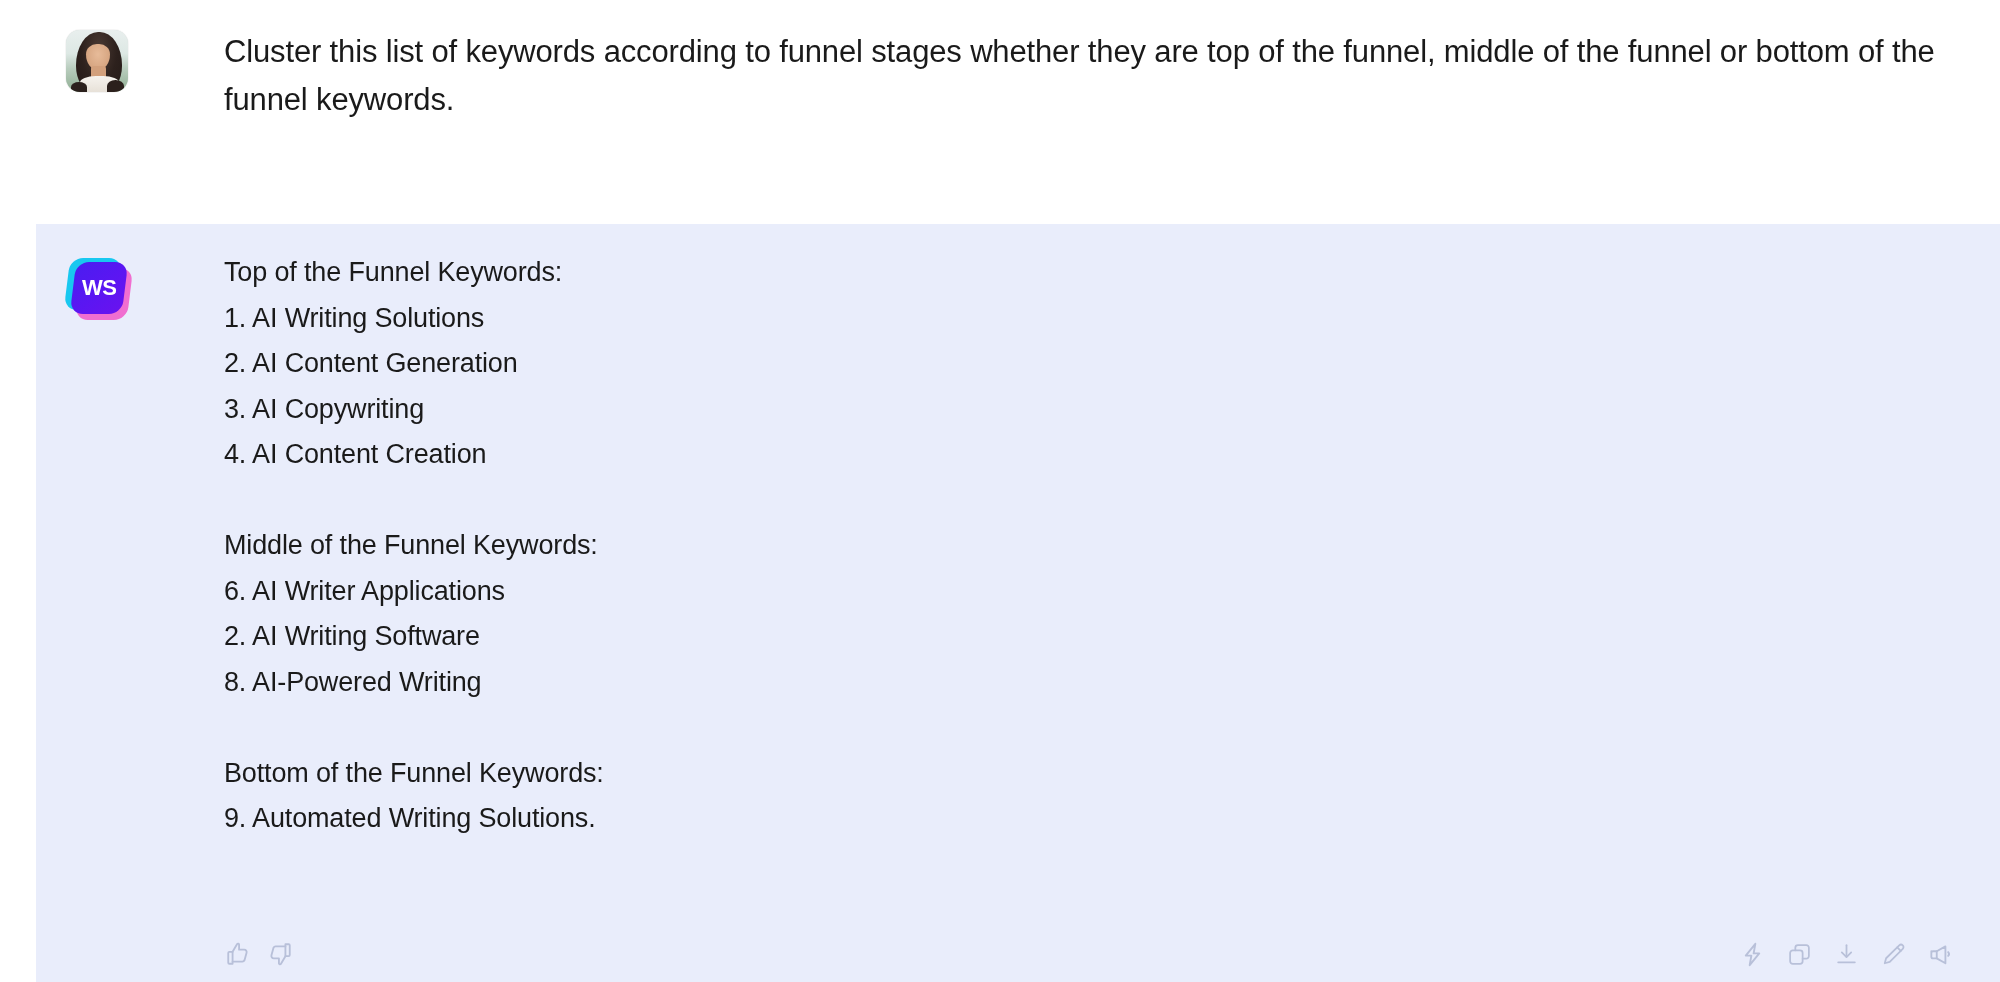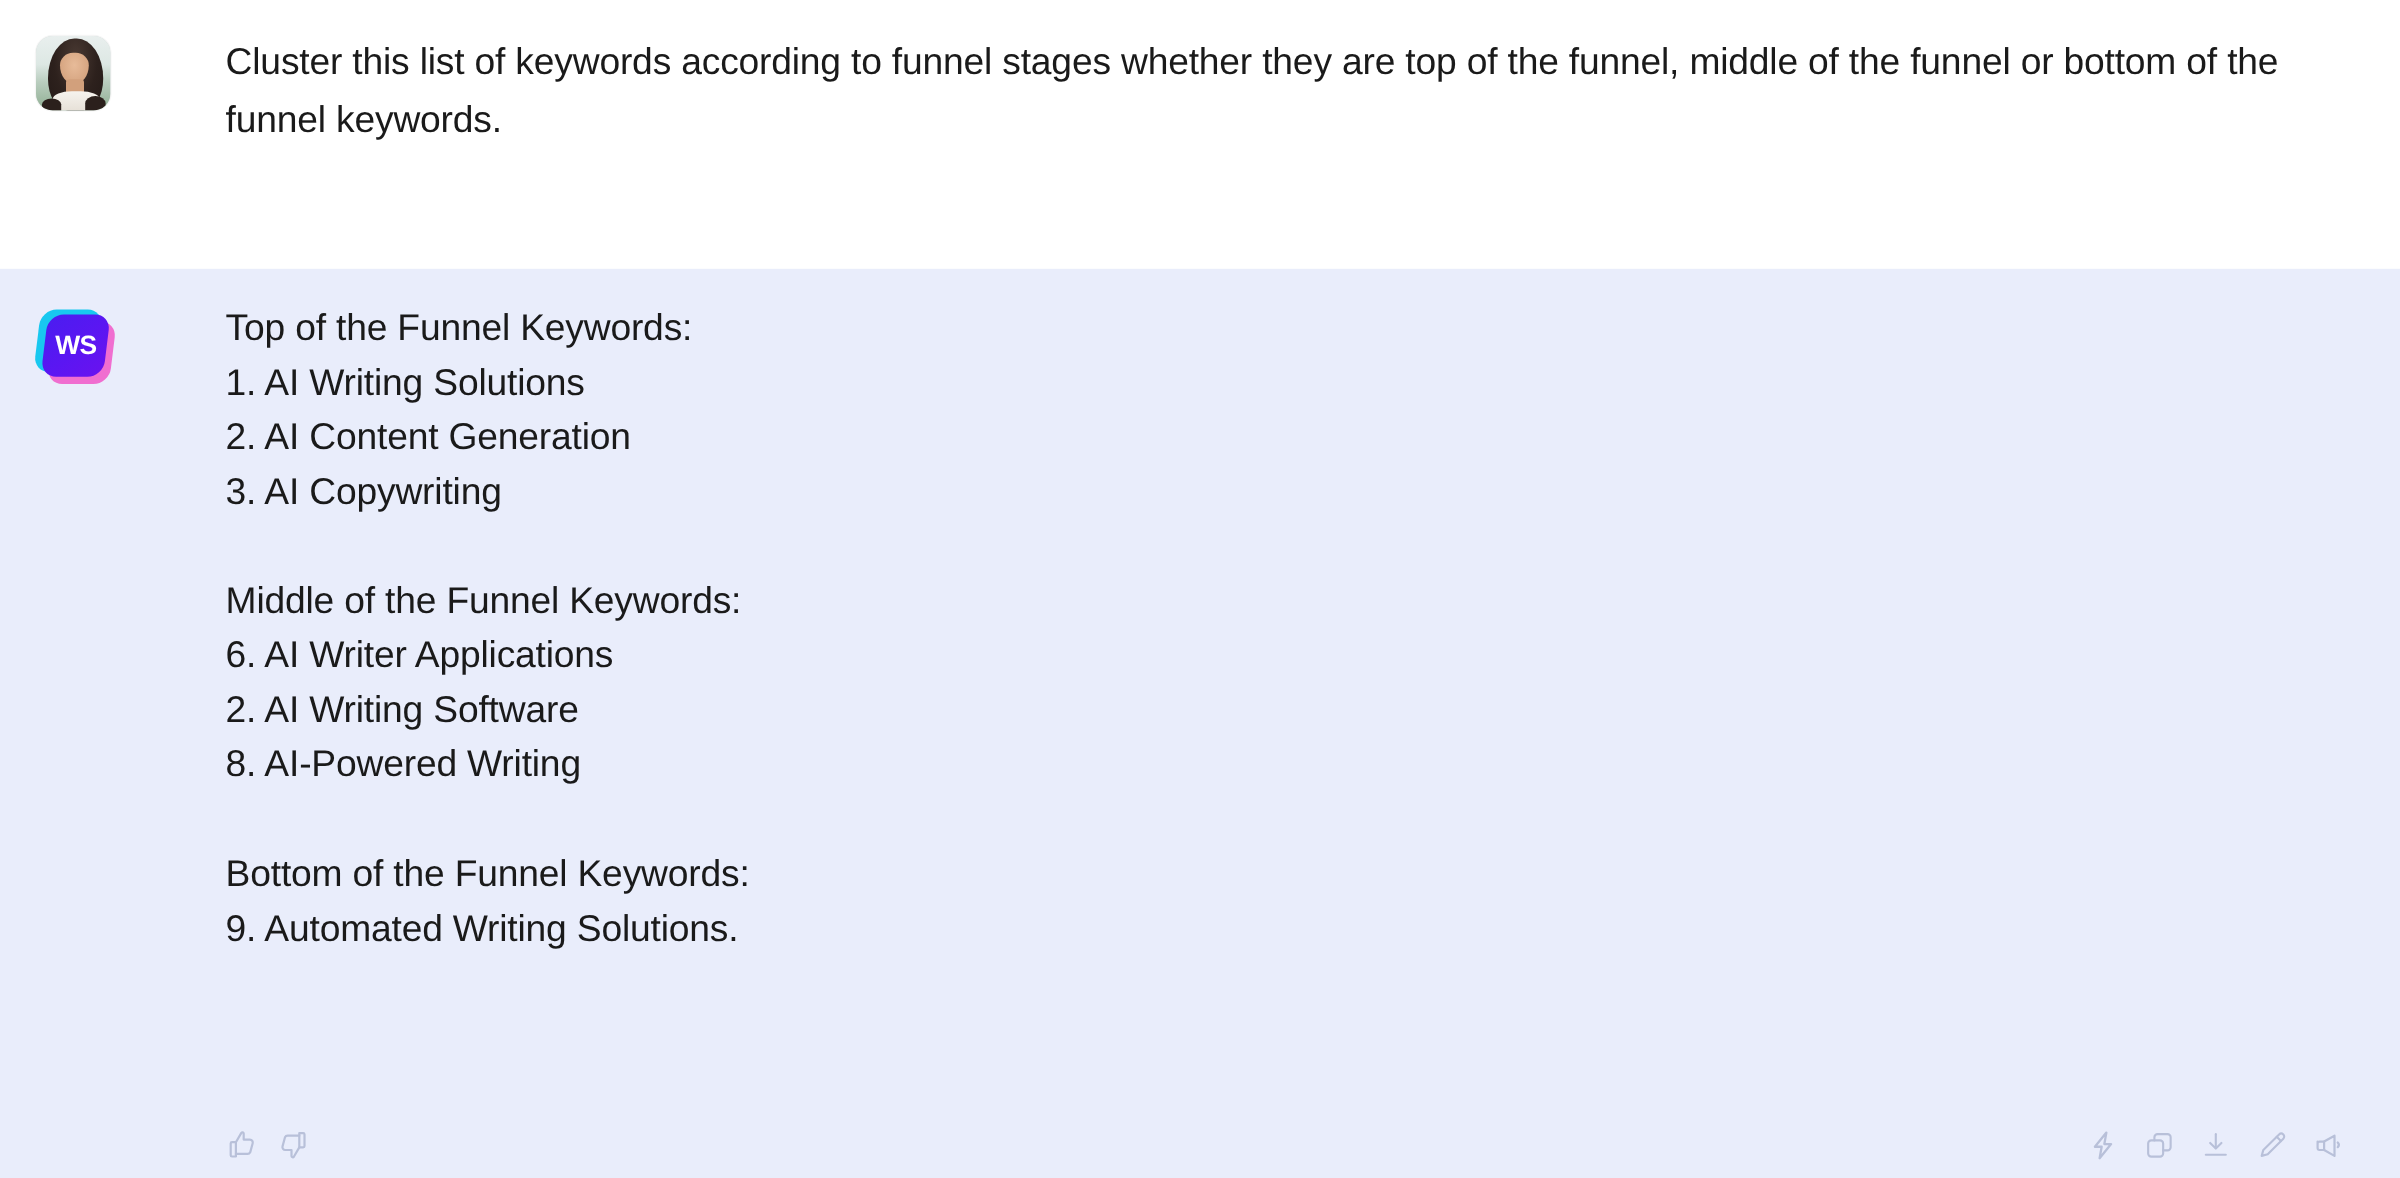--- a/index.html
+++ b/index.html
@@ -10,20 +10,21 @@
     background: #ffffff;
     font-family: "Liberation Sans", sans-serif;
     overflow: hidden;
   }
 
   .chat {
     width: 2000px;
     height: 982px;
     display: flex;
     flex-direction: column;
+    padding-left: 36px;
   }
 
   
   .turn-user {
     background: #ffffff;
     height: 224px;
     padding: 28px 0 0 0;
     display: flex;
     align-items: flex-start;
   }
@@ -137,21 +138,21 @@
     letter-spacing: -0.5px;
     font-family: "Liberation Sans", sans-serif;
   }
 
   .assistant-body {
     flex: 1 1 auto;
     padding-right: 60px;
   }
 
   .a-line {
-    font-size: 31px;
+    font-size: 27px;
     line-height: 45.5px;
     color: #1a1a1a;
     letter-spacing: -0.15px;
     white-space: pre-wrap;
     min-height: 45.5px;
   }
   .a-line.spacer { height: 45.5px; }
 
   
   .action-bar {
@@ -209,20 +210,21 @@
         </div>
       </div>
     </div>
 
     <div class="assistant-body">
       <div id="assistant-lines">
           <div class="a-line">Top of the Funnel Keywords:</div>
           <div class="a-line">1. AI Writing Solutions</div>
           <div class="a-line">2. AI Content Generation</div>
           <div class="a-line">3. AI Copywriting</div>
+          <div class="a-line">4. AI Content Creation</div>
           <div class="a-line spacer"></div>
           <div class="a-line">Middle of the Funnel Keywords:</div>
           <div class="a-line">6. AI Writer Applications</div>
           <div class="a-line">2. AI Writing Software</div>
           <div class="a-line">8. AI-Powered Writing</div>
           <div class="a-line spacer"></div>
           <div class="a-line">Bottom of the Funnel Keywords:</div>
           <div class="a-line">9. Automated Writing Solutions.</div>
         </div>
     </div>

